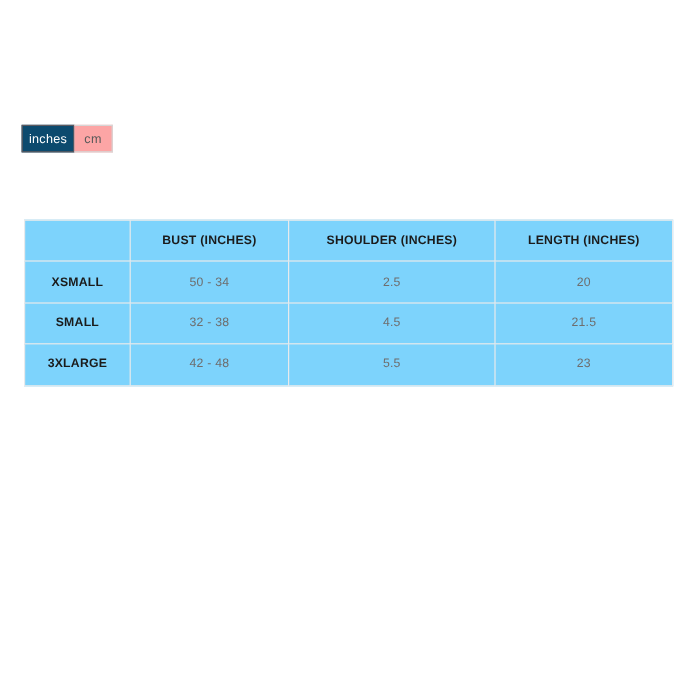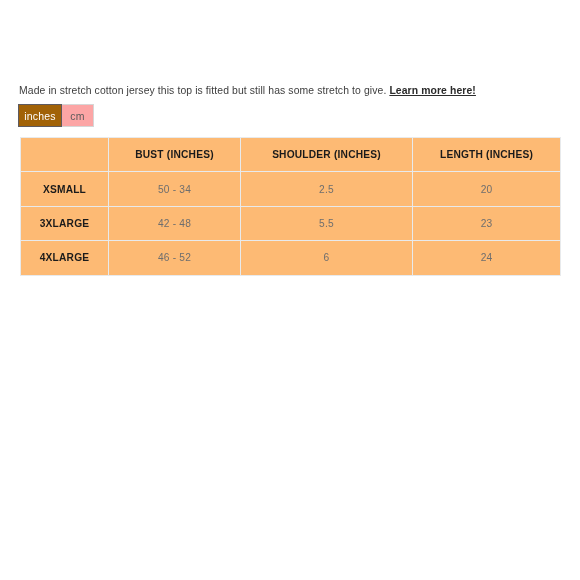--- a/index.html
+++ b/index.html
@@ -56,21 +56,21 @@
     display: flex;
     align-items: center;
     justify-content: center;
     font-size: 10.5px;
     letter-spacing: 0.02em;
     cursor: pointer;
     box-sizing: border-box;
     user-select: none;
   }
   .unit-btn.active {
-    background: #a16207;
+    background: #0c4a6e;
     color: #ffffff;
     width: 44px;
     border: 1px solid #5d5a60;
   }
   .unit-btn.inactive {
     background: #fca5a5;
     color: #5a5a5a;
     width: 32px;
     border: 1px solid #d6d6d6;
     border-left: none;
@@ -80,21 +80,22 @@
   .size-table-wrap {
     position: absolute;
     left: 20px;
     top: 137px;
     width: 540px;
   }
   table.size-table {
     width: 540px;
     border-collapse: collapse;
     table-layout: fixed;
-    background: #fdba74;
+    background: #7dd3fc;
+    margin-top: 46px;
   }
   table.size-table th,
   table.size-table td {
     border: 1px solid #e8eaec;
     height: 34.4px;
     padding: 0 4px;
     text-align: center;
     vertical-align: middle;
     box-sizing: border-box;
     overflow: hidden;
@@ -123,21 +124,20 @@
     font-weight: normal;
     color: #6e6e6e;
     letter-spacing: 0.02em;
   }
 </style>
 </head>
 <body>
 
 <div class="page">
 
-  <p class="intro"><span>Made in stretch cotton jersey this top is fitted but still has some stretch to give. </span><a class="intro-link" href="#">Learn more here!</a></p>
 
   <div class="unit-toggle">
     <div class="unit-btn active">inches</div>
     <div class="unit-btn inactive">cm</div>
   </div>
 
   <div class="size-table-wrap">
     <table class="size-table">
       <colgroup>
         <col class="c-size">
@@ -154,28 +154,28 @@
         </tr>
       </thead>
       <tbody>
         <tr>
           <td class="size-label">XSMALL</td>
           <td class="measure">50 - 34</td>
           <td class="measure">2.5</td>
           <td class="measure">20</td>
         </tr>
         <tr>
+          <td class="size-label">SMALL</td>
+          <td class="measure">32 - 38</td>
+          <td class="measure">4.5</td>
+          <td class="measure">21.5</td>
+        </tr>
+        <tr>
           <td class="size-label">3XLARGE</td>
           <td class="measure">42 - 48</td>
           <td class="measure">5.5</td>
           <td class="measure">23</td>
-        </tr>
-        <tr>
-          <td class="size-label">4XLARGE</td>
-          <td class="measure">46 - 52</td>
-          <td class="measure">6</td>
-          <td class="measure">24</td>
         </tr>
       </tbody>
     </table>
   </div>
 
 </div>
 
 </body></html>

